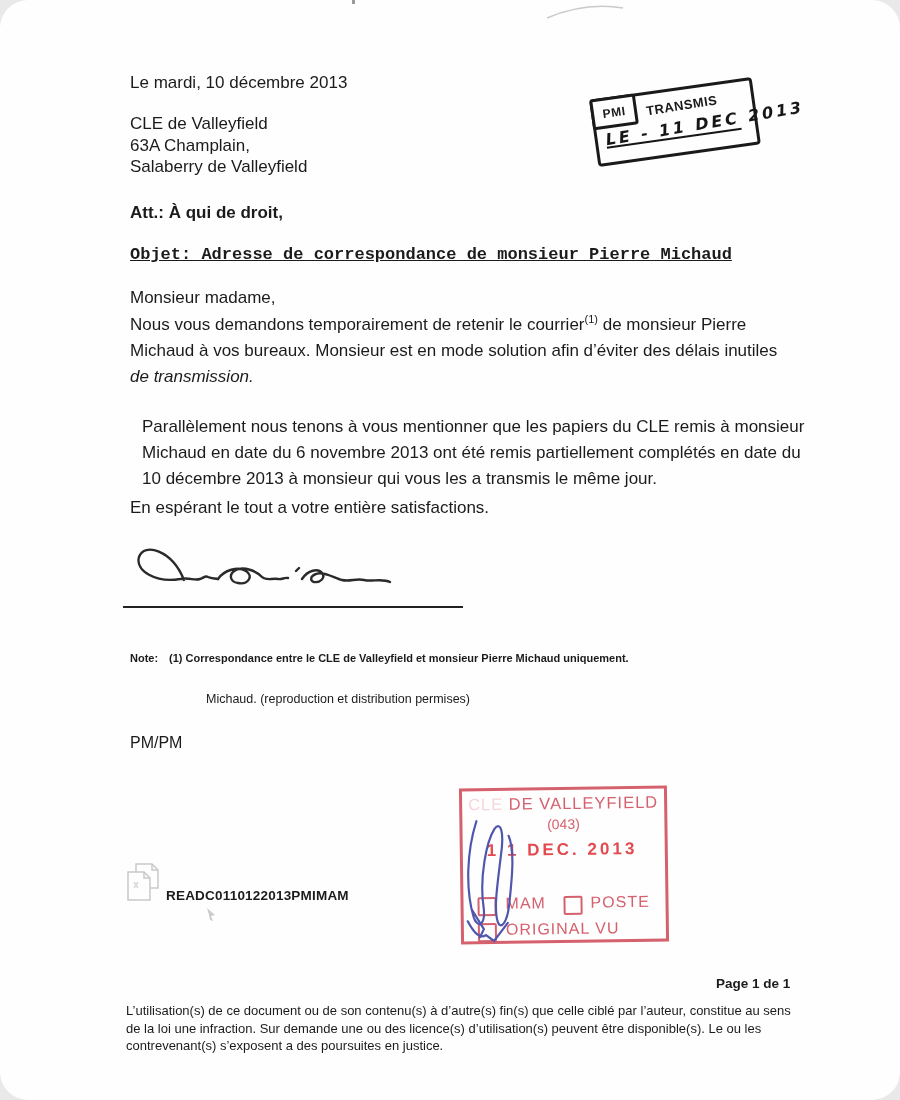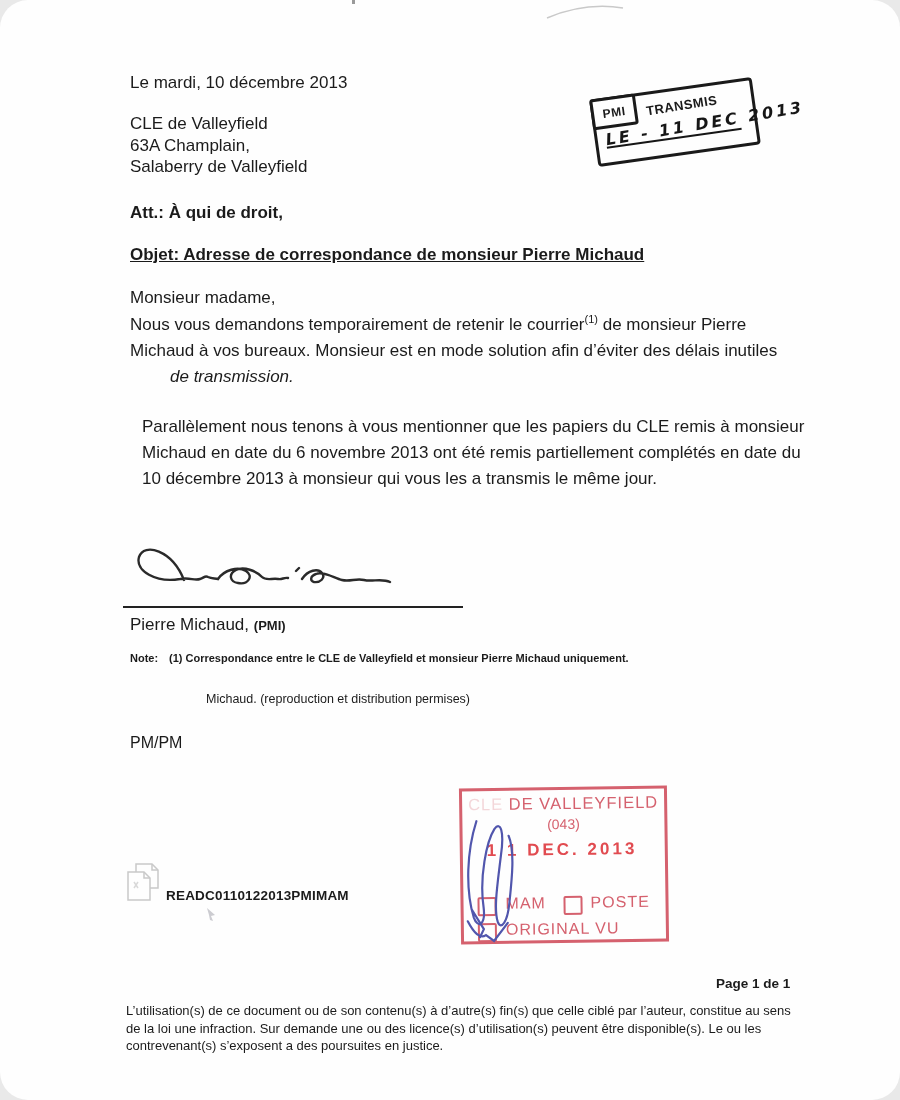--- a/index.html
+++ b/index.html
@@ -10,23 +10,23 @@
   html,body{margin:0;padding:0;background:#e9e9e9;}
   .page{
     position:relative;width:900px;height:1100px;margin:0 auto;
     background:#fefefe;overflow:hidden;
     font-family:"Liberation Sans",sans-serif;color:#1b1b1b;border-radius:28px;
   }
   .abs{position:absolute;}
   .body-text{font-size:17px;line-height:26px;}
   .addr{font-size:17px;line-height:21.5px;}
   .bold{font-weight:700;}
-  .subject{font-weight:700;text-decoration:underline;}
+  .subject{font-weight:700;text-decoration:underline;font-family:Liberation Mono, monospace;}
   sup.fnref{font-size:11px;vertical-align:super;line-height:0;}
-  .italic{font-style:italic;margin-left:40px;}
+  .italic{font-style:italic;}
   .sig-rule{border-top:2px solid #222;}
   .signer-suffix{font-size:13px;}
   .note-main{font-size:11px;font-weight:bold;}
   .note-small{font-size:12.5px;}
   .code-line{font-weight:700;font-size:13.5px;letter-spacing:.2px;}
   .page-num{font-size:13.5px;font-weight:600;padding-left:12px;}
   .footer{font-size:13px;line-height:17.5px;}
 
   
   .rstamp{
@@ -89,37 +89,34 @@
   <div class="abs body-text bold" style="left:130px;top:200px">Att.: À qui de droit,</div>
 
   <div class="abs body-text subject" style="left:130px;top:242px">Objet: Adresse de correspondance de monsieur Pierre Michaud</div>
 
   <div class="abs body-text" style="left:130px;top:285px">Monsieur madame,</div>
 
   <p class="abs body-text" style="left:130px;top:312px;width:660px;margin:0"><span>Nous vous demandons temporairement de retenir le courrier</span><sup class="fnref">(1)</sup><span> de monsieur Pierre Michaud à vos bureaux. Monsieur est en mode solution afin d’éviter des délais inutiles </span><span class="italic">de transmission.</span></p>
 
   <p class="abs body-text" style="left:130px;top:402px;width:665px;margin:12px">Parallèlement nous tenons à vous mentionner que les papiers du CLE remis à monsieur Michaud en date du 6 novembre 2013 ont été remis partiellement complétés en date du 10 décembre 2013 à monsieur qui vous les a transmis le même jour.</p>
 
+  <div class="abs body-text" style="left:130px;top:495px">En espérant le tout a votre entière satisfactions.</div>
 
   <svg class="abs" style="left:120px;top:538px" width="280" height="62" viewBox="0 0 280 62">
     <path d="M64,42 C52,12 24,4 19,19 C15,33 36,45 60,41 C70,39 74,43 80,41
              C84,40 85,37 88,39 C92,41 95,40 98,41
              C104,32 118,28 126,33 C134,38 128,47 118,45 C110,44 108,36 116,32
              C124,28 136,33 142,39 C146,43 152,40 158,41 C162,42 164,39 168,40
              M176,33 l3,-3
              M182,41 C188,32 198,30 202,35 C206,40 200,45 194,44 C190,43 190,38 196,36
              C204,33 214,40 222,42 C230,44 236,40 244,42 C252,44 262,40 270,44" stroke="#2a2a2a" stroke-width="2.4" fill="none" stroke-linecap="round"></path>
   </svg>
 
   <div class="abs sig-rule" style="left:123px;top:606px;width:340px"></div>
 
-  <div class="abs body-text" style="left:130px;top:612px">
-    <span>Pierre Michaud,</span>
-    <span class="signer-suffix bold">(PMI)</span>
-  </div>
 
   <div class="abs note-main" style="left:130px;top:652px">Note:</div>
   <div class="abs note-main" style="left:169px;top:652px">(1) Correspondance entre le CLE de Valleyfield et monsieur Pierre Michaud uniquement.</div>
   <div class="abs note-small" style="left:206px;top:692px">Michaud. (reproduction et distribution permises)</div>
 
   <div class="abs" style="left:130px;top:734px;font-size:16px">PM/PM</div>
 
   <svg class="abs" style="left:124px;top:860px" width="44" height="48" viewBox="0 0 44 48">
     <g stroke="#c9c9c9" stroke-width="1.5" fill="#fefefe">
       <path d="M12,4 h16 l6,6 v18 h-22 z"></path>

